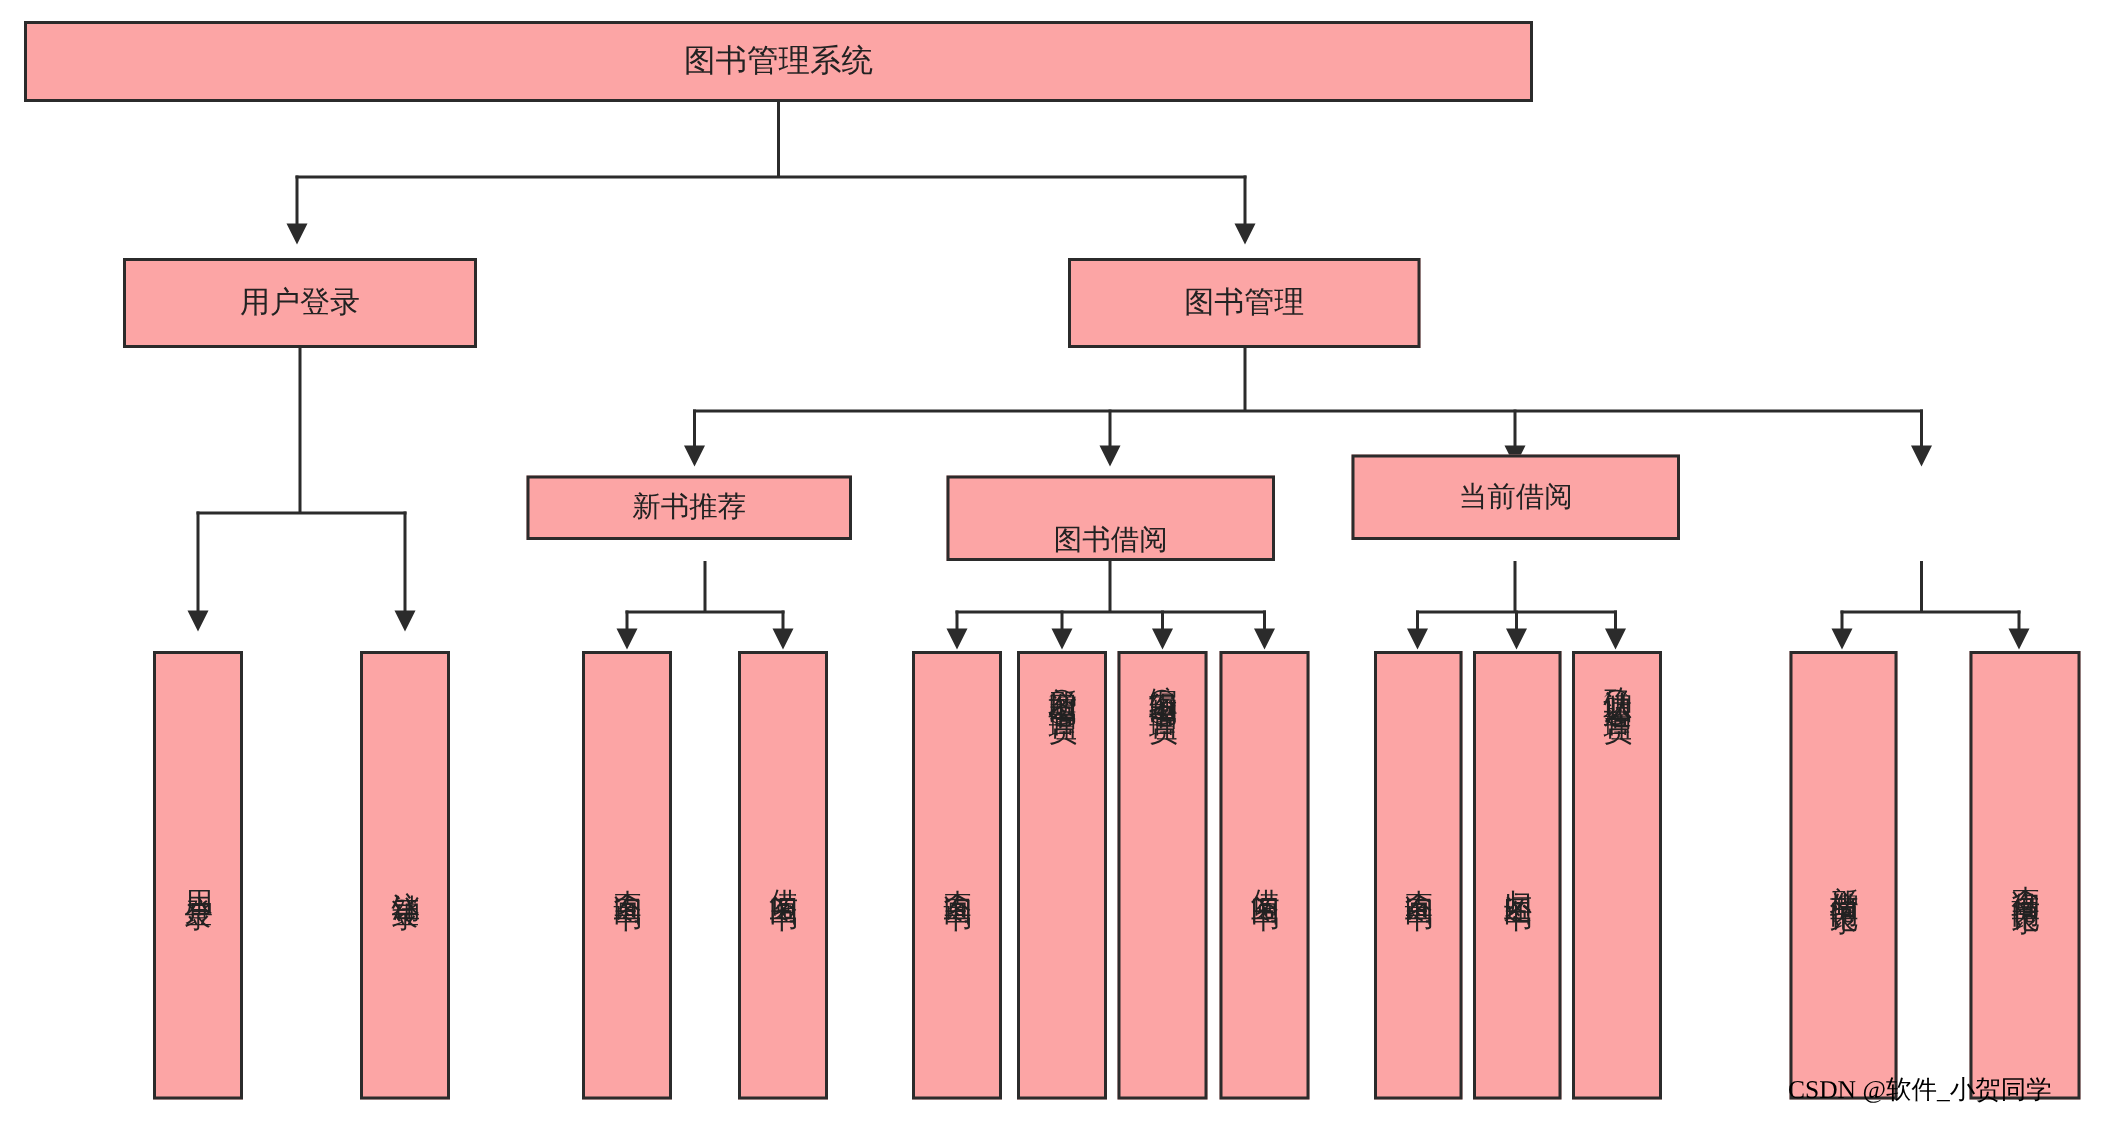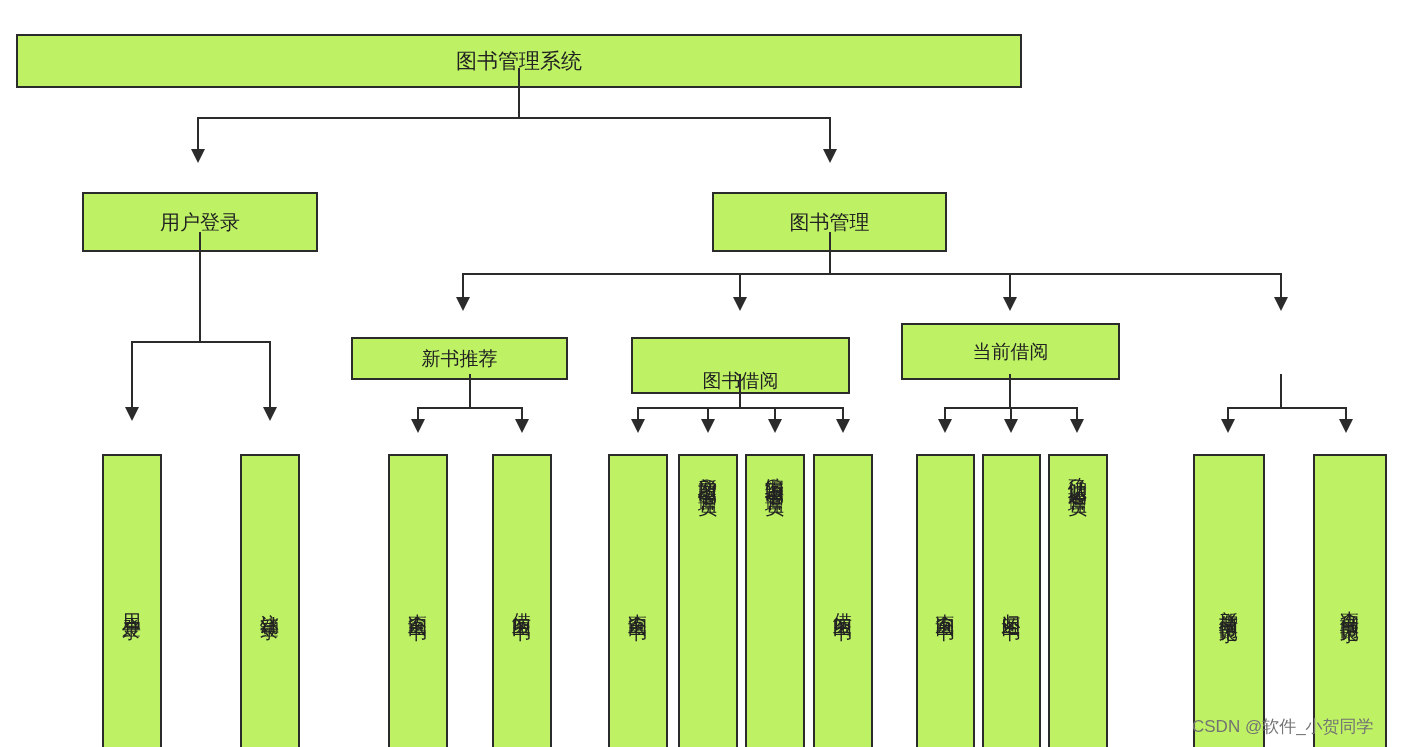--- a/index.html
+++ b/index.html
@@ -13,27 +13,26 @@
     width: 1405px;
     height: 747px;
     background: #ffffff;
     overflow: hidden;
   }
 
   
   .node {
     position: absolute;
     border: 2px solid #2b2b2b;
-    background: #bef264;
+    background: #fca5a5;
     display: flex;
     align-items: center;
     justify-content: center;
     color: #222222;
     line-height: 1.15;
-    margin-top: 20px;
   }
   .node-label {
     display: block;
     text-align: center;
     white-space: nowrap;
   }
 
   
   .lvl0 { font-size: 21px; }
   
@@ -68,24 +67,25 @@
     position: absolute;
     width: 0; height: 0;
     border-left: 7px solid transparent;
     border-right: 7px solid transparent;
     border-top: 14px solid #2b2b2b;
   }
 
   
   .watermark {
     position: absolute;
-    color: #737373;
+    color: #000000;
     font-size: 17px;
     white-space: nowrap;
     pointer-events: none;
+    font-family: Liberation Serif, serif;
   }
 </style>
 </head>
 <body>
 
 <div id="canvas">
 
   <div class="node lvl0" style="left:16px; top:14px; width:1006px; height:54px;">
     <span class="node-label">图书管理系统</span>
   </div>

